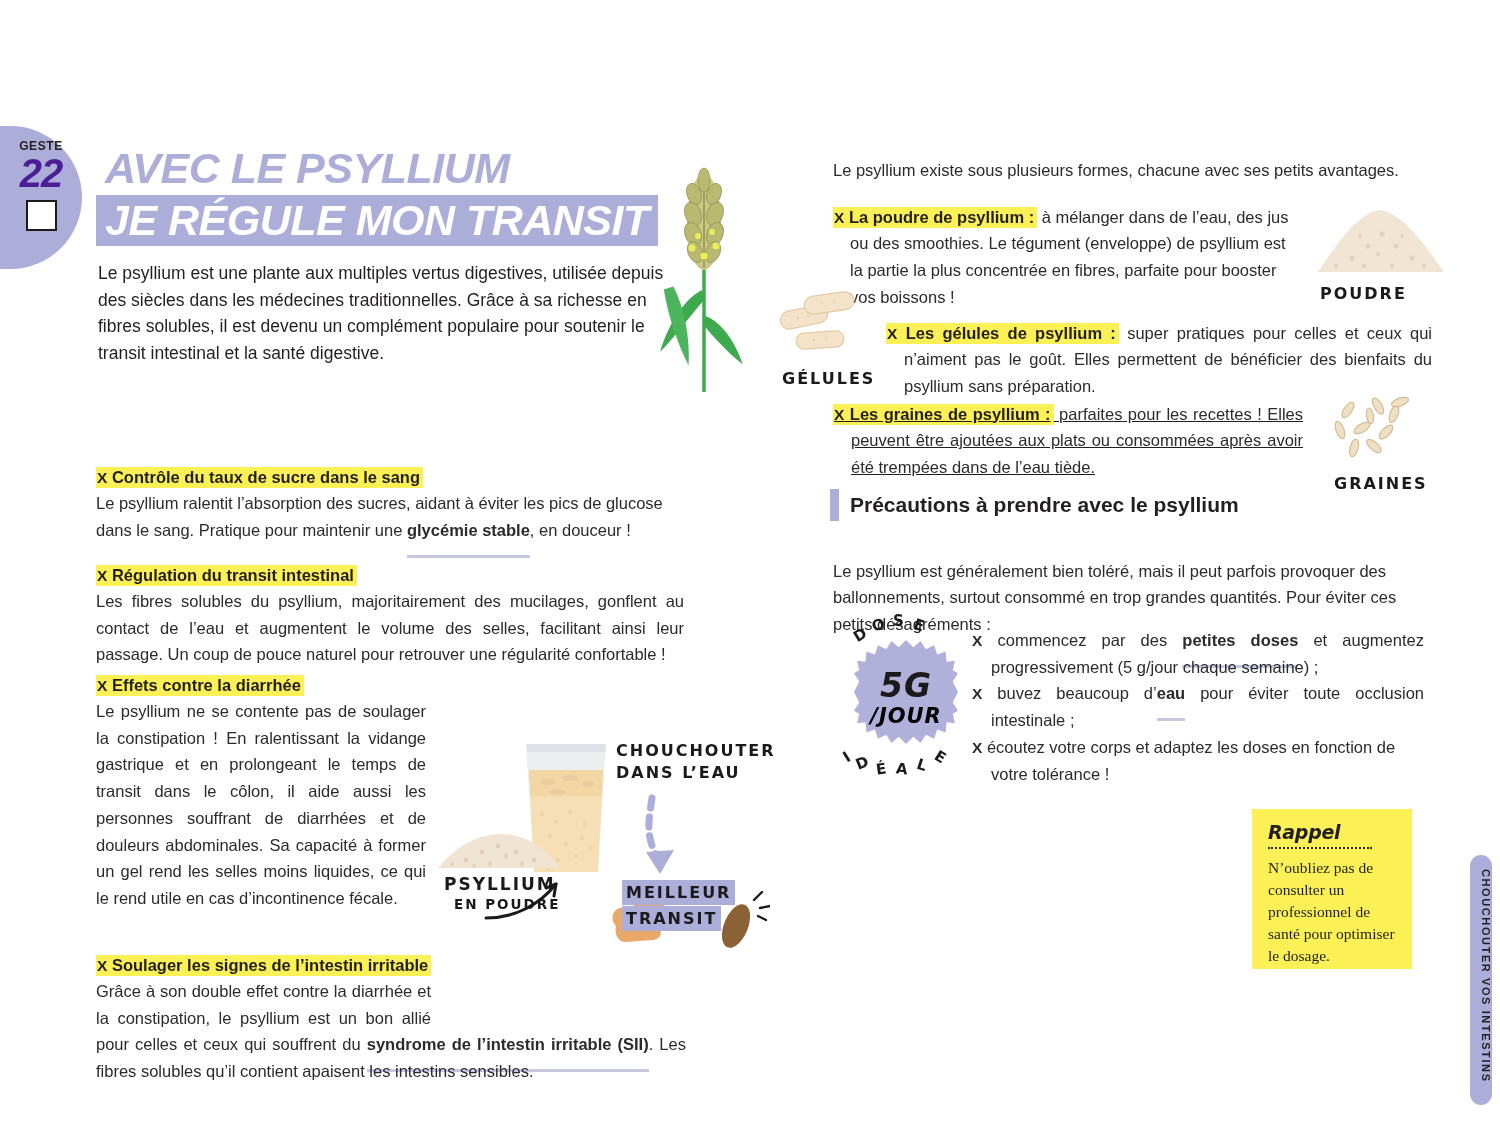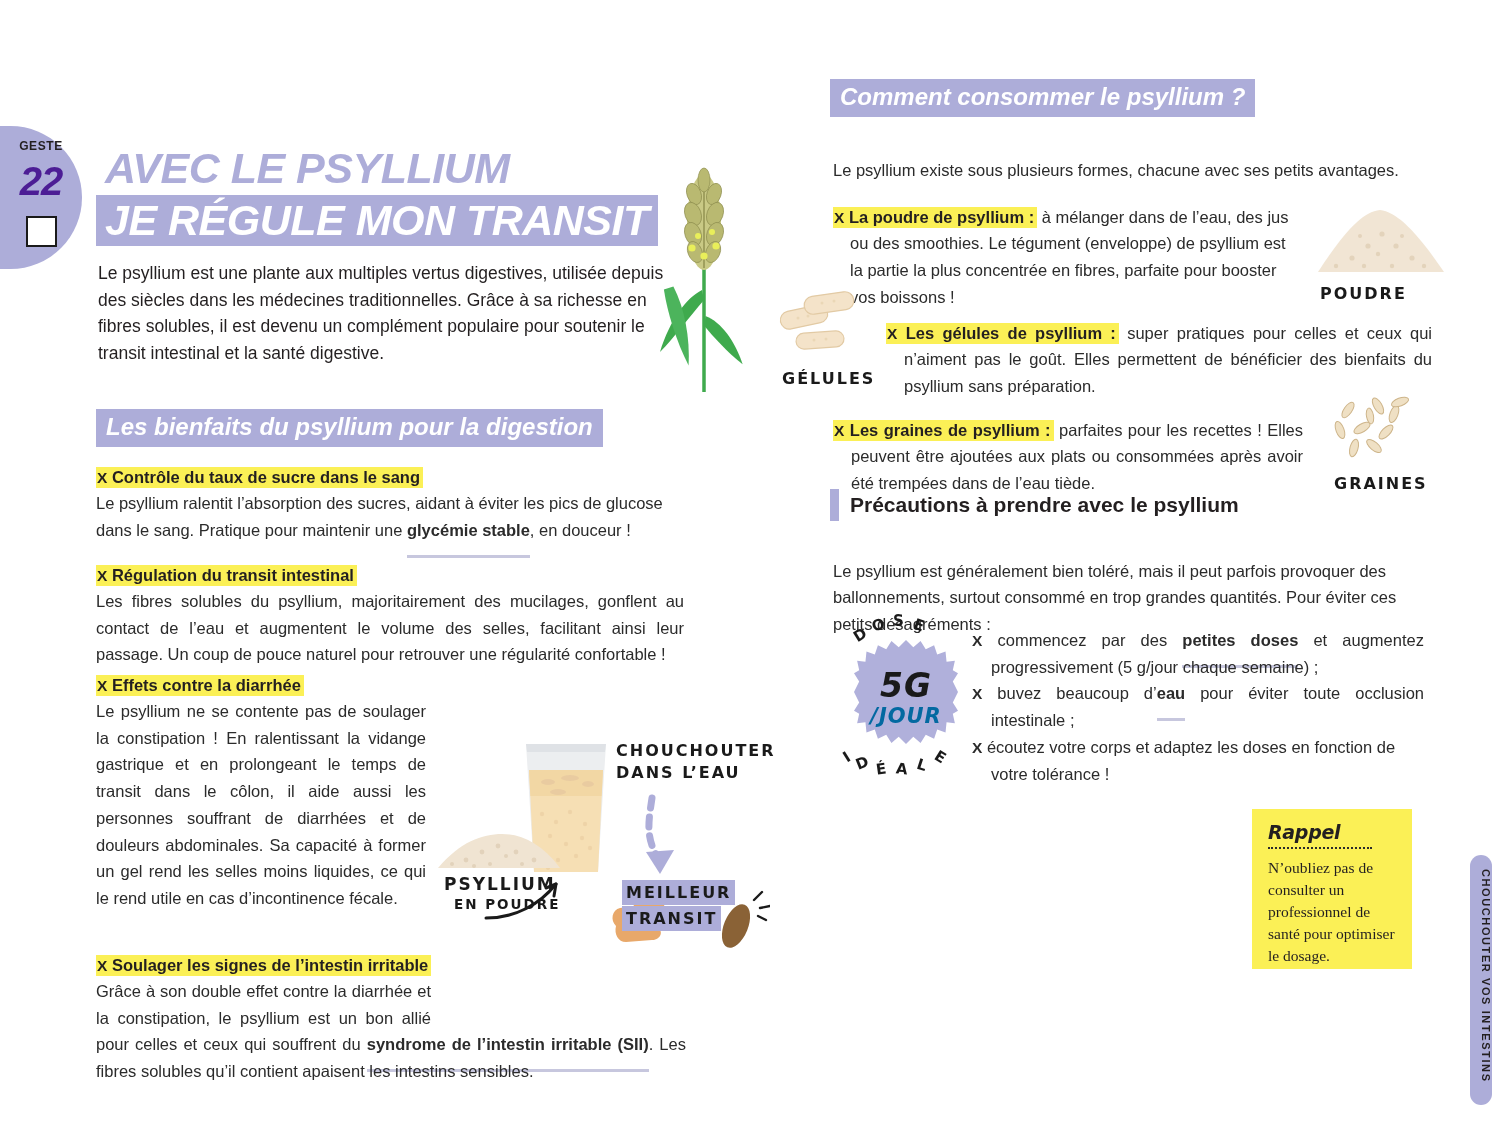--- a/index.html
+++ b/index.html
@@ -15,21 +15,21 @@
   .page{position:relative;width:1500px;height:1124px;}
 
   
   .geste-badge{
     position:absolute;left:0;top:126px;
     width:82px;height:143px;
     background:#adadd9;
     border-radius:0 72px 72px 0;
     display:flex;flex-direction:column;
     align-items:center;justify-content:flex-start;
-    padding-top:14px;box-sizing:border-box;gap:8px;
+    padding-top:14px;box-sizing:border-box;
   }
   .geste-label{
     font-size:12px;font-weight:bold;letter-spacing:.6px;
     color:#231f20;line-height:1;
   }
   .geste-number{
     font-size:40px;font-weight:bold;font-style:italic;
     line-height:1;margin-top:1px;color:#4c1d95;
     letter-spacing:-1px;
   }
@@ -118,21 +118,21 @@
       23% 95%,20% 86%,12% 89%,11% 79%,3% 80%,5% 71%,0% 68%,5% 60%,0% 50%,5% 40%,
       0% 32%,5% 29%,3% 20%,11% 21%,12% 11%,20% 14%,23% 5%,31% 9%,36% 1%,43% 7%);
   }
   .dose-5g{
     position:absolute;left:0;top:54px;width:136px;text-align:center;
     font-size:33px;font-weight:bold;font-style:italic;color:#1a1a1a;
     font-family:"DejaVu Sans",sans-serif;letter-spacing:1px;
   }
   .dose-jour{
     position:absolute;left:0;top:92px;width:136px;text-align:center;
-    font-size:21px;font-weight:bold;font-style:italic;color:#0369a1;
+    font-size:21px;font-weight:bold;font-style:italic;color:#000000;
     font-family:"DejaVu Sans",sans-serif;letter-spacing:1px;
   }
   .arc-ch{
     position:absolute;font-size:15px;font-weight:bold;
     font-family:"DejaVu Sans",sans-serif;color:#1a1a1a;
     transform-origin:center center;
   }
 
   
   .rappel{
@@ -219,21 +219,20 @@
       <g fill="#e9ef5a">
         <circle cx="46" cy="88" r="3.6"></circle>
           <circle cx="58" cy="96" r="3.6"></circle>
         <circle cx="70" cy="86" r="3.6"></circle>
           <circle cx="52" cy="76" r="3"></circle>
         <circle cx="66" cy="72" r="3"></circle>
       </g>
     </g>
   </svg>
 
-  <div class="sec-bar left">Les bienfaits du psyllium pour la digestion</div>
 
   <div class="lblock" style="top:468px;width:588px;">
     <p class="sub">
       <span class="hl"><span class="xb">X</span> <span>Contrôle du taux de sucre dans le sang</span></span>
     </p>
     <p class="body-txt" style="margin-top:3px;"><span>Le psyllium ralentit l’absorption des sucres, aidant à éviter les pics de glucose dans le sang. Pratique pour maintenir une </span><span class="underline-grey">glycémie stable</span><span>, en douceur !</span></p>
   </div>
 
   <div class="lblock" style="top:676px;width:590px;">
     <p class="sub">
@@ -328,21 +327,20 @@
     <div class="hand" style="position:absolute;left:186px;top:18px;font-size:16px;line-height:1.35;">
       <div>CHOUCHOUTER</div>
       <div>DANS L’EAU</div>
     </div>
     <div class="hand" style="position:absolute;left:192px;top:158px;font-size:16px;line-height:1.45;">
       <div><span class="badge-transit">MEILLEUR</span></div>
       <div style="margin-top:1px;"><span class="badge-transit">TRANSIT</span></div>
     </div>
   </div>
 
-  <div class="sec-bar right">Comment consommer le psyllium ?</div>
 
   <p class="rtxt" style="position:absolute;left:833px;top:140px;width:592px;text-align:left;">Le psyllium existe sous plusieurs formes, chacune avec ses petits avantages.</p>
 
   <div style="position:absolute;left:833px;top:187px;width:460px;">
     <p class="rtxt" style="text-indent:0;padding-left:17px;text-align:left;">
       <span style="margin-left:-17px;"><span class="hl"><span class="xb">X</span> <span>La poudre de psyllium :</span></span></span><span> à mélanger dans de l’eau, des jus ou des smoothies. Le tégument (enveloppe) de psyllium est la partie la plus concentrée en fibres, parfaite pour booster vos boissons !</span>
     </p>
   </div>
   <div style="position:absolute;left:886px;top:303px;width:546px;">
     <p class="rtxt" style="padding-left:18px;text-align:justify;">
@@ -382,21 +380,21 @@
           <circle cx="30" cy="28" r="1.5"></circle>
         <circle cx="44" cy="15" r="1.5"></circle>
           <circle cx="56" cy="13" r="1.5"></circle>
         <circle cx="36" cy="52" r="1.5"></circle>
           <circle cx="48" cy="51" r="1.5"></circle>
       </g>
     </svg>
     <div class="hand" style="font-size:16px;margin-top:2px;margin-left:4px;">GÉLULES</div>
   </div>
 
-  <div style="position:absolute;left:833px;top:400px;width:470px;">
+  <div style="position:absolute;left:833px;top:384px;width:470px;text-decoration:underline;">
     <p class="rtxt" style="padding-left:18px;text-align:justify;">
       <span style="margin-left:-18px;"><span class="hl"><span class="xb">X</span> <span>Les graines de psyllium :</span></span></span><span> parfaites pour les recettes ! Elles peuvent être ajoutées aux plats ou consommées après avoir été trempées dans de l’eau tiède.</span>
     </p>
   </div>
   <div style="position:absolute;left:1330px;top:396px;width:130px;height:100px;">
     <svg viewBox="0 0 130 70" width="130" height="70">
       <g fill="#efe0c4" stroke="#cdb489" stroke-width="1">
         <ellipse cx="18" cy="14" rx="4" ry="9" transform="rotate(35 18 14)"></ellipse>
         <ellipse cx="48" cy="10" rx="4" ry="9" transform="rotate(-30 48 10)"></ellipse>
         <ellipse cx="64" cy="18" rx="4" ry="9" transform="rotate(20 64 18)"></ellipse>

